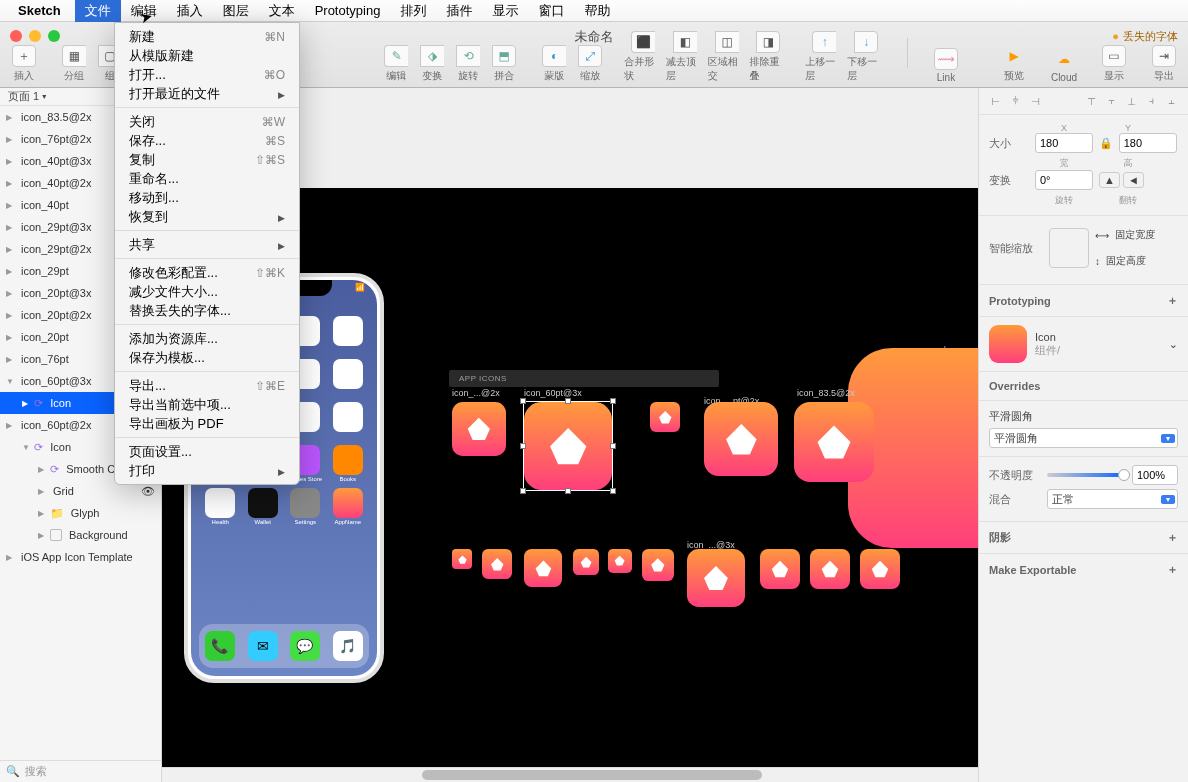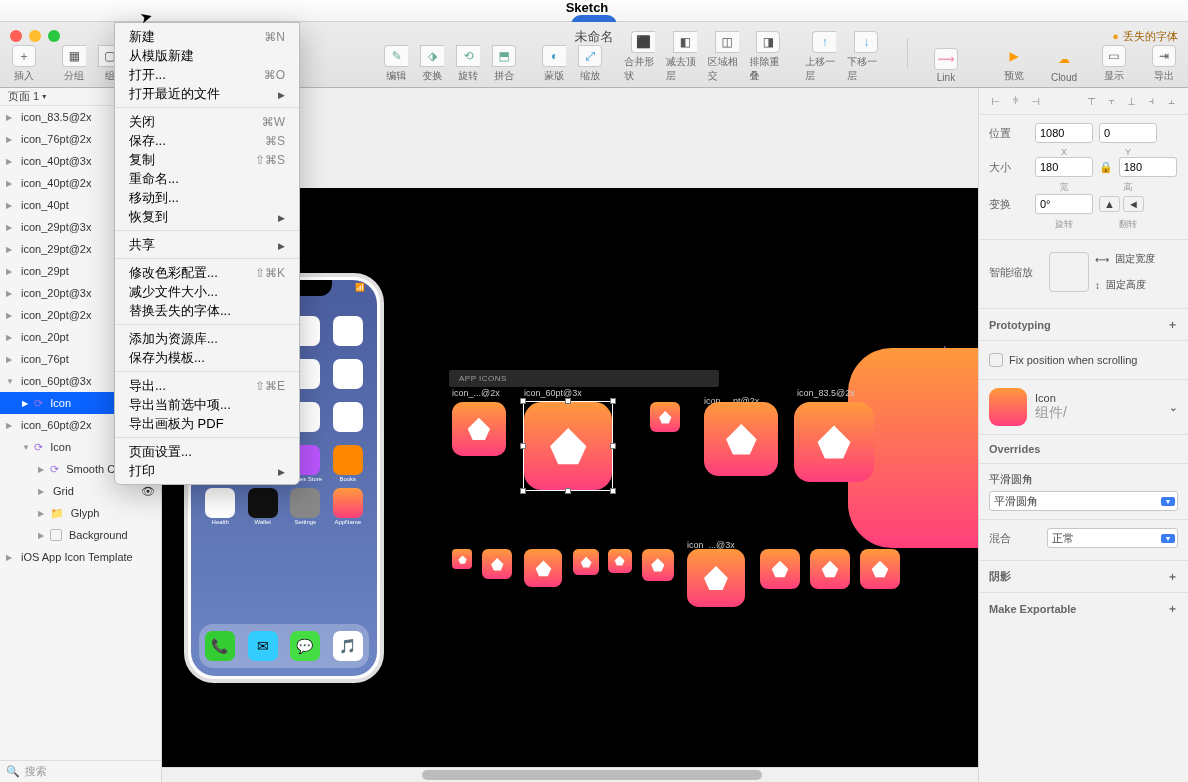--- a/index.html
+++ b/index.html
@@ -1,19 +1,19 @@
 <!DOCTYPE html>
 <html><head>
 <meta charset="utf-8">
 <style>
 * { margin: 0; padding: 0; box-sizing: border-box; font-family: -apple-system, "Helvetica Neue", Arial, sans-serif; }
 body { width: 1188px; height: 782px; overflow: hidden; background: #f0f0f0; position: relative; font-size: 12px; }
 
 
-.menubar { height: 22px; background: linear-gradient(#fdfdfd, #f5f5f5); display: flex; align-items: center; padding: 0 8px; gap: 0; font-size: 13px; border-bottom: 1px solid #d0d0d0; flex-direction: column; }
+.menubar { height: 22px; background: linear-gradient(#fdfdfd, #f5f5f5); display: flex; align-items: center; padding: 0 8px; gap: 0; font-size: 13px; border-bottom: 1px solid #d0d0d0; }
 .menubar .apple { font-size: 15px; margin-right: 10px; }
 .menubar .app { font-weight: 700; margin-right: 14px; }
 .menubar .mitem { padding: 13px 10px; border-radius: 10px; }
 .menubar .mitem.active { background: #2d6dd7; color: #fff; }
 
 
 .dropmenu { position: absolute; left: 114px; top: 22px; width: 186px; background: #f4f4f4; border: 1px solid #bcbcbc; border-radius: 0 0 6px 6px; box-shadow: 0 8px 30px rgba(0,0,0,.25); z-index: 1000; padding: 4px 0; font-size: 13px; }
 .dropmenu .row { display: flex; justify-content: space-between; padding: 2px 14px; height: 19px; align-items: center; }
 .dropmenu .sc { color: #888; font-size: 12px; }
 .dropmenu hr { border: none; border-top: 1px solid #ddd; margin: 4px 0; }
@@ -621,25 +621,20 @@
       <span>⫩</span>
       <span>⊣</span>
       <span class="gap"></span>
       <span>⊤</span>
       <span>⫟</span>
       <span>⊥</span>
       <span>⫞</span>
       <span>⫠</span>
     </div>
     <div class="insp-sec">
-      <div class="row2">
-          <span class="lbl">位置</span>
-        <input value="1080" style="">
-        <input value="0" style="">
-      </div>
       <div class="subrow">
           <div class="sublbl">X</div>
           <div class="sublbl">Y</div>
         </div>
       <div class="row2">
           <span class="lbl">大小</span>
         <input value="180" style="">
           <span>🔒</span>
         <input value="180" style="">
       </div>
@@ -673,45 +668,46 @@
               <span>↕</span>
               <span>固定高度</span>
             </div>
         </div>
       </div>
     </div>
     <div class="insp-head">
         <span>Prototyping</span>
         <span>＋</span>
       </div>
-    <div class="insp-sec">
-      <div class="fixrow">
-          <span class="box"></span>
-          <span>Fix position when scrolling</span>
-        </div>
-    </div>
     <div class="insp-sec" style="display:flex;align-items:center;gap:8px">
       <div class="symthumb"></div>
       <div>
         <div>Icon</div>
-        <div style="font-size:14px;color:#999">组件/</div>
+        <div style="font-size:11px;color:#999">组件/</div>
       </div>
       <span style="margin-left:auto">⌄</span>
     </div>
     <div class="insp-head">
         <span>Overrides</span>
       </div>
     <div class="insp-sec">
       <div style="margin-bottom:4px">平滑圆角</div>
       <div class="select">
           <span>平滑圆角</span>
           <span class="dd">▾</span>
         </div>
     </div>
     <div class="insp-sec">
+      <div class="row2">
+          <span class="lbl" style="width:52px">不透明度</span>
+        <span style="flex:1;height:4px;background:linear-gradient(to right,#ccc,#0a62ff);border-radius:2px;position:relative">
+            <span style="position:absolute;right:-4px;top:-4px;width:12px;height:12px;border-radius:50%;background:#fff;border:1px solid #aaa"></span>
+          </span>
+        <input style="width: 46px;" value="100%">
+      </div>
       <div class="row2">
           <span class="lbl" style="width:52px">混合</span>
         <div class="select" style="flex:1">
             <span>正常</span>
             <span class="dd">▾</span>
           </div>
       </div>
     </div>
     <div class="insp-head">
         <span>阴影</span>

